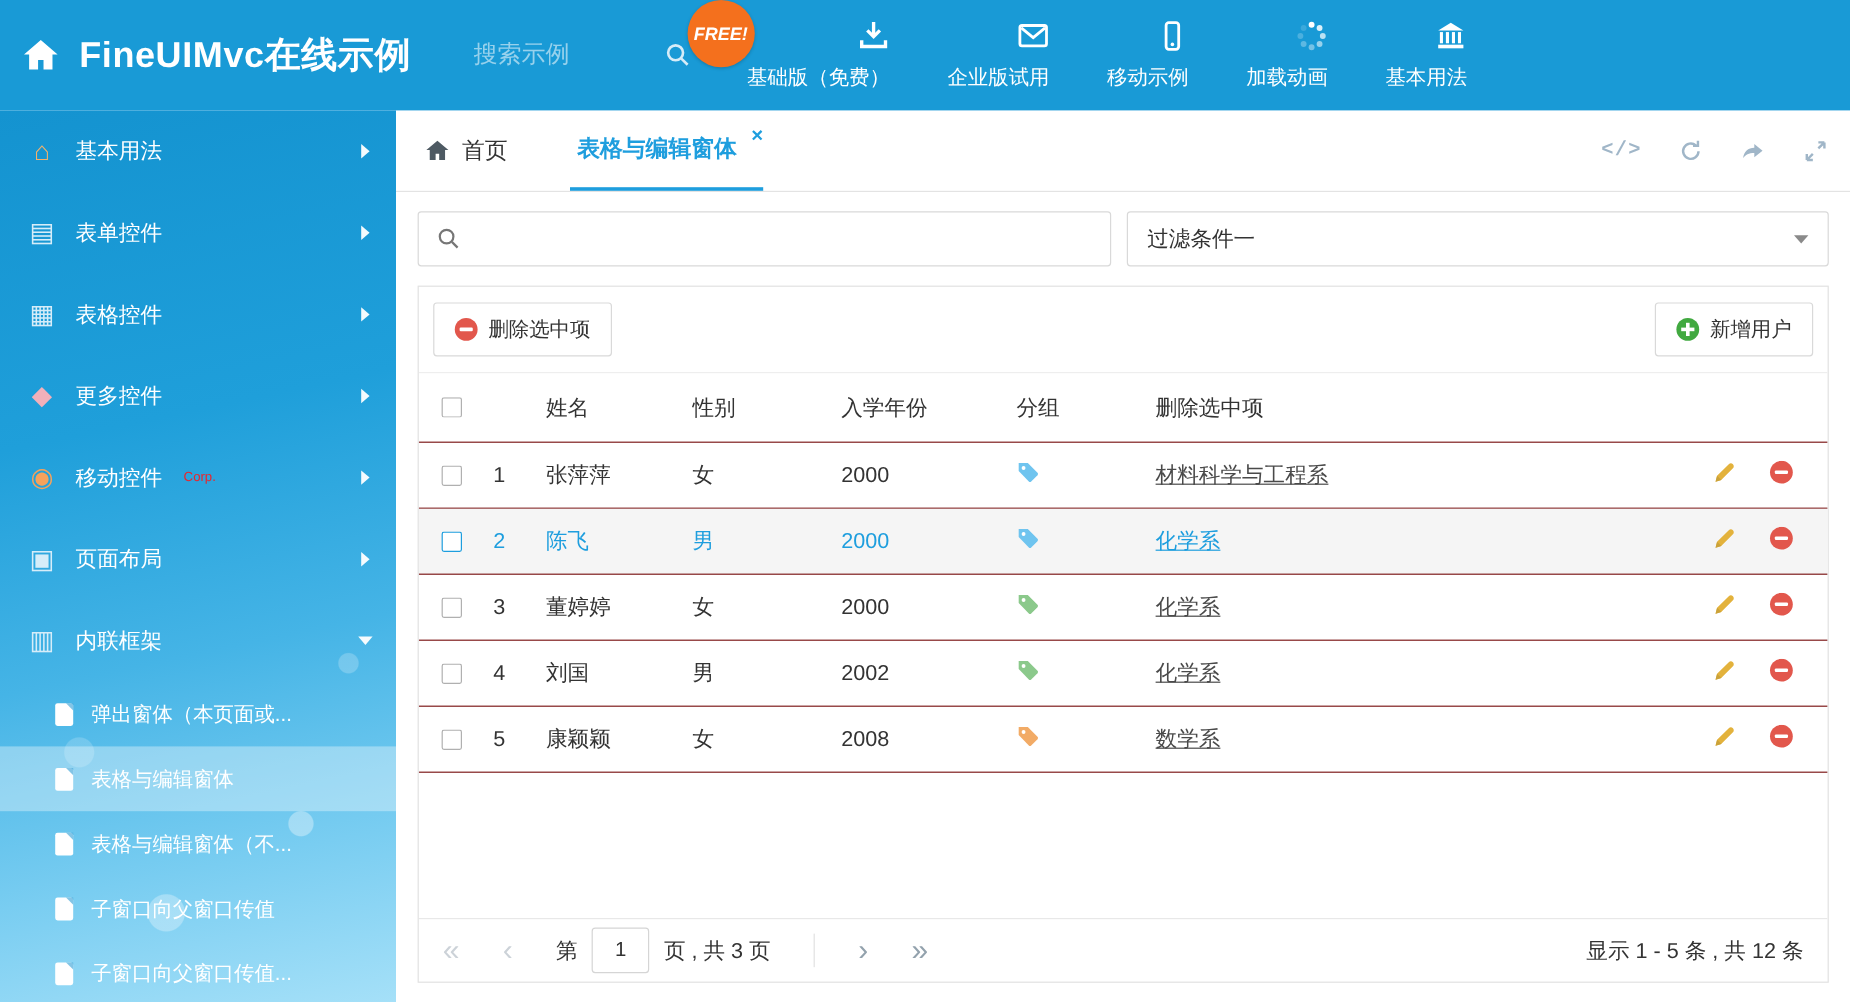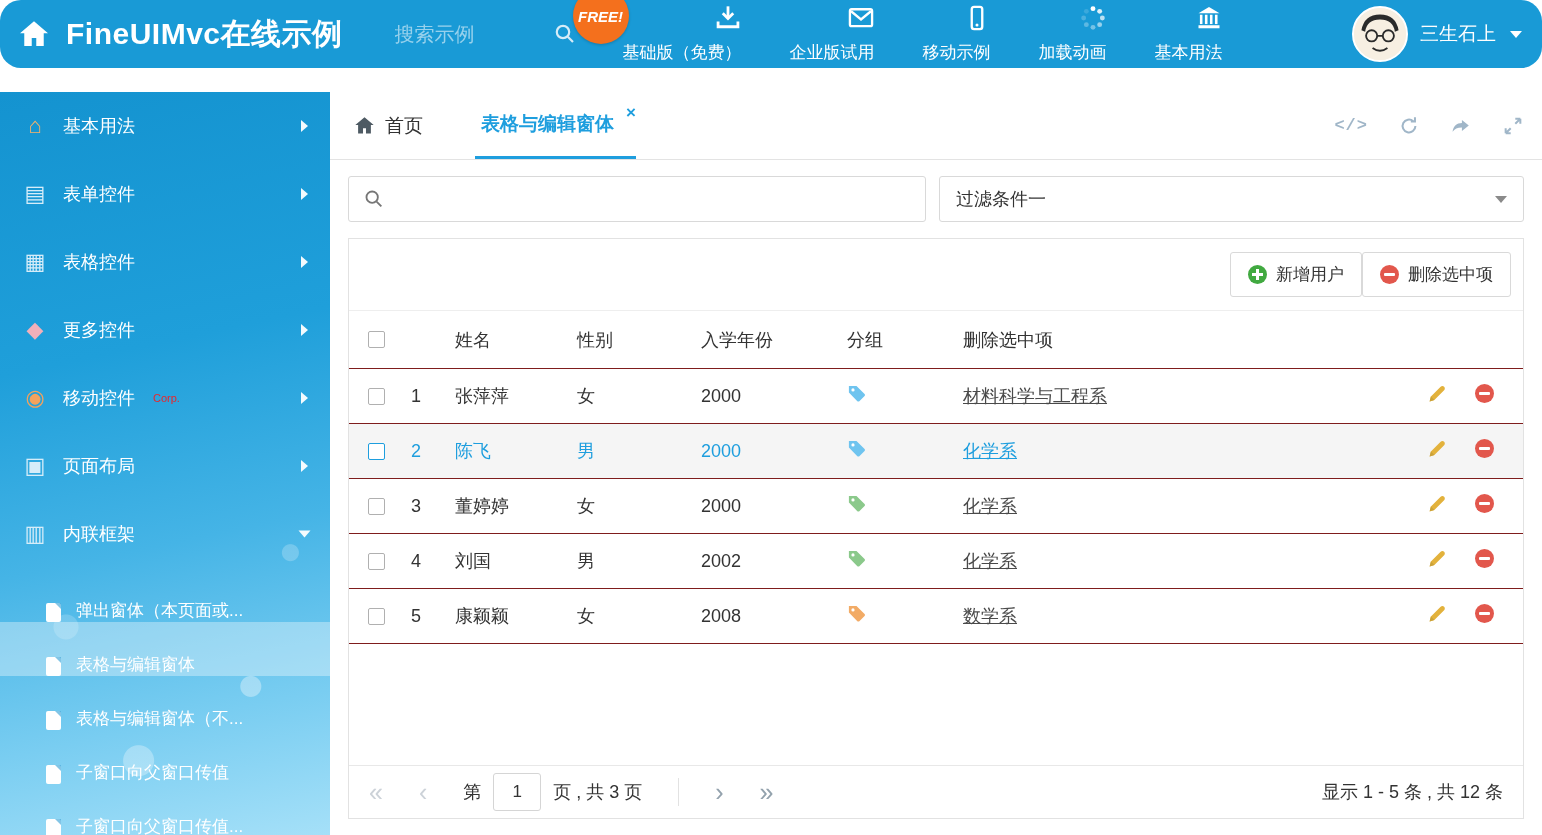--- a/index.html
+++ b/index.html
@@ -4,22 +4,22 @@
 <style>
   * { margin:0; padding:0; box-sizing:border-box; }
   html,body { width:1542px; height:835px; }
   body {
     font-family:"Liberation Sans","DejaVu Sans",sans-serif;
     overflow:hidden; background:#fff; color:#333; position:relative;
   }
 
   
   .topbar {
-    position:absolute; top:0; left:0; width:1542px; height:68px;
-    background:#199ad6; display:flex; align-items:center; z-index:10;border-radius:21px;
+    position:absolute; top:0; left:0; width:1542px; height:92px;
+    background:#199ad6; display:flex; align-items:center; z-index:10;
   }
   .brand { display:flex; align-items:center; gap:16px; padding-left:18px; cursor:pointer; }
   .brand-title { color:#fff; font-size:30px; font-weight:bold; letter-spacing:.5px; }
   .topsearch { display:flex; align-items:center; margin-left:52px; gap:8px; }
   .topsearch-input { background:transparent; border:none; outline:none; color:#fff; font-size:20px; width:150px; font-family:inherit; }
   .topsearch-input::placeholder { color:rgba(255,255,255,.55); }
   .topnav { display:flex; margin-left:46px; gap:48px; }
   .topnav-item { position:relative; display:flex; flex-direction:column; align-items:flex-end; gap:9px; color:#fff; font-size:17px; cursor:pointer; }
   .free-badge {
     position:absolute; top:-16px; left:-50px; width:56px; height:56px; border-radius:50%;
@@ -38,21 +38,21 @@
       radial-gradient(circle at 42% 90%, rgba(255,255,255,.30) 0 15px, rgba(255,255,255,0) 16px),
       radial-gradient(circle at 88% 62%, rgba(255,255,255,.22) 0 8px, rgba(255,255,255,0) 9px),
       radial-gradient(circle at 20% 72%, rgba(255,255,255,.18) 0 12px, rgba(255,255,255,0) 13px),
       linear-gradient(168deg,#1493d0 0%, #1f9fda 35%, #45b4e6 60%, #79cdf1 82%, #a5e0f8 100%);
   }
   .nav-item { height:68px; display:flex; align-items:center; padding:0 22px; font-size:18px; gap:15px; cursor:pointer; }
   .nav-ico { width:26px; font-size:22px; line-height:1; text-align:center; flex:none; }
   .nav-badge { color:#e8262d; font-size:11px; margin-left:3px; }
   .nav-chev { margin-left:auto; width:0; height:0; border-left:7px solid rgba(255,255,255,.95); border-top:6px solid transparent; border-bottom:6px solid transparent; flex:none; }
   .nav-chev.down { transform:rotate(90deg); }
-  .sub-item { height:54px; display:flex; align-items:flex-end; gap:15px; padding:0 22px 0 46px; font-size:17px; cursor:pointer; }
+  .sub-item { height:54px; display:flex; align-items:center; gap:15px; padding:0 22px 0 46px; font-size:17px; cursor:pointer; }
   .sub-item.active { background:rgba(255,255,255,.35); }
   .page-icon { width:15px; height:19px; background:#fff; border-radius:2px; position:relative; flex:none; }
   .page-icon::after { content:""; position:absolute; top:0; right:0; width:0; height:0; border-left:6px solid transparent; border-top:6px solid rgba(30,150,210,.55); }
 
   
   .main { position:absolute; top:92px; left:330px; width:1212px; height:743px; background:#fff; display:flex; flex-direction:column; }
   .tabbar { height:68px; border-bottom:1px solid #e3e3e3; display:flex; align-items:stretch; padding:0 18px; flex:none; }
   .tab { display:flex; align-items:center; gap:10px; font-size:19px; color:#333; padding:0 6px; margin-right:46px; cursor:pointer; position:relative; }
   .tab.active { color:#1e9ede; border-bottom:3px solid #1e9ede; font-weight:bold; padding-right:22px; }
   .tab-close { position:absolute; top:12px; right:0; font-size:17px; font-weight:bold; color:#1e9ede; line-height:1; cursor:pointer; }
@@ -179,34 +179,20 @@
             <rect x="8.5" y="9.2" width="2.2" height="8"></rect>
             <rect x="12.8" y="9.2" width="2.2" height="8"></rect>
             <rect x="17.1" y="9.2" width="2.2" height="8"></rect>
             <rect x="3" y="18.2" width="18" height="2.6"></rect>
           </svg>
       </span>
       <span>基本用法</span>
     </div>
   </nav>
 
-  <div class="usermenu">
-    <span class="avatar">
-      <svg width="52" height="52" viewBox="0 0 56 56">
-          <circle cx="28" cy="28" r="28" fill="#f7efe2"></circle>
-          <path d="M8 24q3-17 20-17t20 17l-4 1.5q-2-13-16-13t-16 13z" fill="#2a2a2a"></path>
-          <circle cx="19" cy="30" r="6" fill="none" stroke="#2a2a2a" stroke-width="2"></circle>
-          <circle cx="37" cy="30" r="6" fill="none" stroke="#2a2a2a" stroke-width="2"></circle>
-          <line x1="25" y1="30" x2="31" y2="30" stroke="#2a2a2a" stroke-width="2"></line>
-          <path d="M20 43q8 6 16 0" fill="none" stroke="#2a2a2a" stroke-width="2"></path>
-        </svg>
-    </span>
-    <span>三生石上</span>
-    <span class="user-caret"></span>
-  </div>
 </header>
 
 <aside class="sidebar">
 
     <div class="nav-item">
       <span class="nav-ico" style="color: rgb(245, 178, 106);">⌂</span>
       <span>基本用法</span>
 
       <span class="nav-chev"></span>
     </div>
@@ -330,27 +316,27 @@
     </div>
     <div class="dropdown">
       <span>过滤条件一</span>
       <span class="caret"></span>
     </div>
   </div>
 
   <div class="panel">
 
     <div class="gridtoolbar">
+      <button class="btn">
+        <span class="ico-del"></span>
+        <span>删除选中项</span>
+      </button>
       <button class="btn btn-right">
         <span class="ico-add"></span>
         <span>新增用户</span>
-      </button>
-      <button class="btn">
-        <span class="ico-del"></span>
-        <span>删除选中项</span>
       </button>
     </div>
 
     <div class="grid">
       <div class="grid-head">
         <div class="cell c-check">
             <span class="checkbox"></span>
           </div>
         <div class="cell c-num"></div>
         <div class="cell">姓名</div>

